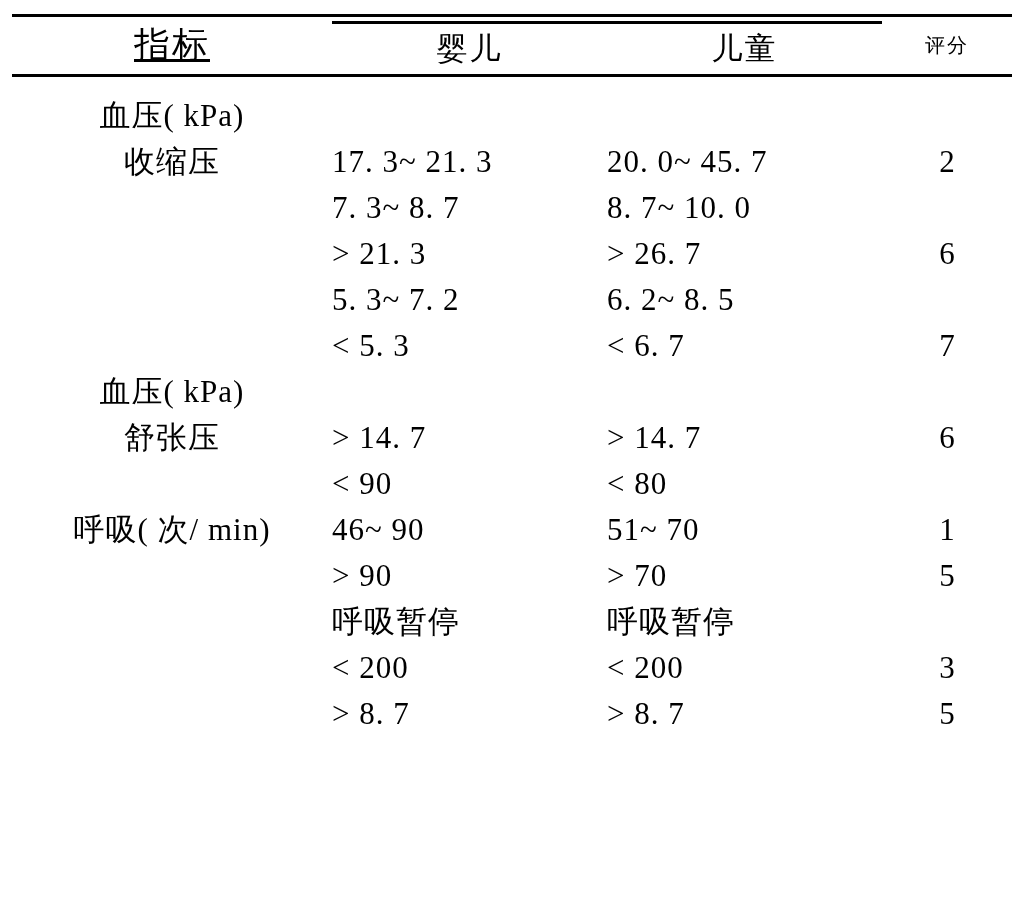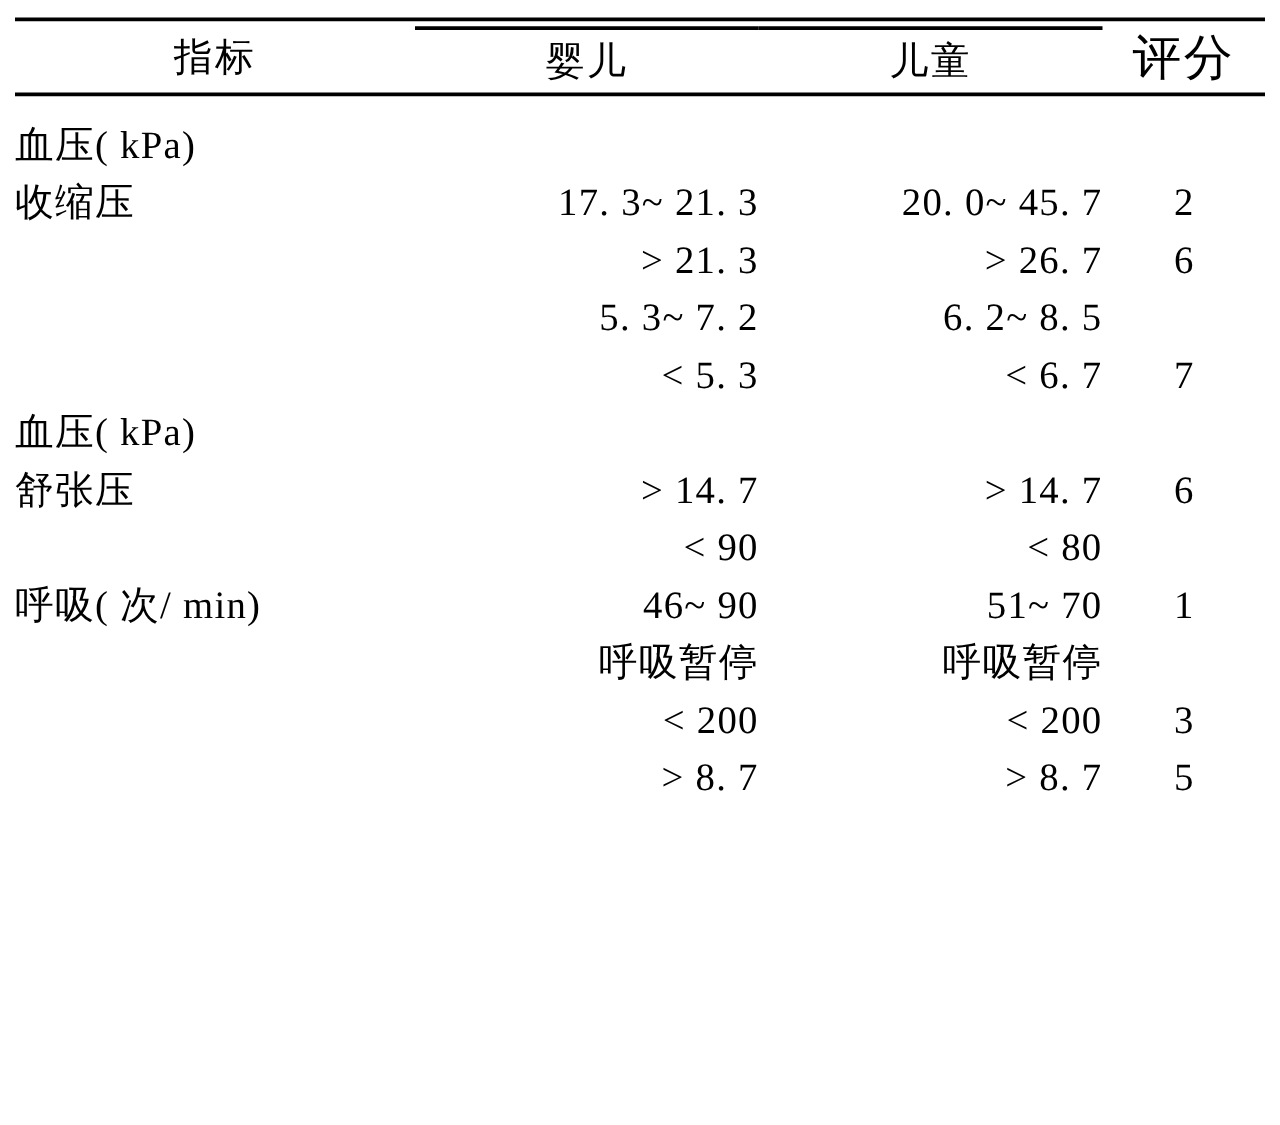--- a/index.html
+++ b/index.html
@@ -39,26 +39,27 @@
     background: #000;
     margin: 0 auto;
   }
   
   th {
     font-weight: normal;
     padding: 0;
     vertical-align: middle;
   }
   .th-indicator {
-    font-size: 31px;
+    font-size: 36px;
     text-align: center;
     letter-spacing: 2px;
+    text-decoration: underline;
   }
   .th-score {
-    font-size: 39px;
+    font-size: 20px;
     text-align: center;
     letter-spacing: 2px;
   }
   .th-range {
     font-size: 31px;
     text-align: center;
     letter-spacing: 14px;
     padding-bottom: 4px;
     padding-left: 14px;
   }
@@ -75,25 +76,25 @@
     padding-top: 4px;
     padding-bottom: 4px;
   }
   td {
     padding: 0;
     font-size: 31px;
     line-height: 46px;
     vertical-align: middle;
   }
   td.c-ind {
+    text-align: center;
+    letter-spacing: 1px;
+  }
+  td.c-val {
     text-align: left;
-    letter-spacing: 1px;
-  }
-  td.c-val {
-    text-align: right;
     letter-spacing: 1px;
   }
   td.c-score {
     text-align: center;
   }
   .col-ind { width: 320px; }
   .col-inf { width: 275px; }
   .col-chi { width: 275px; }
   .col-sc  { width: 130px; }
   .spacer-row td { height: 16px; line-height: 16px; font-size: 0; }
@@ -150,20 +151,26 @@
         <td class="c-score"></td>
       </tr>
       <tr>
         <td class="c-ind">收缩压</td>
         <td class="c-val">17. 3~ 21. 3</td>
         <td class="c-val">20. 0~ 45. 7</td>
         <td class="c-score">2</td>
       </tr>
       <tr>
         <td class="c-ind"></td>
+        <td class="c-val">7. 3~ 8. 7</td>
+        <td class="c-val">8. 7~ 10. 0</td>
+        <td class="c-score"></td>
+      </tr>
+      <tr>
+        <td class="c-ind"></td>
         <td class="c-val">&gt; 21. 3</td>
         <td class="c-val">&gt; 26. 7</td>
         <td class="c-score">6</td>
       </tr>
       <tr>
         <td class="c-ind"></td>
         <td class="c-val">5. 3~ 7. 2</td>
         <td class="c-val">6. 2~ 8. 5</td>
         <td class="c-score"></td>
       </tr>
@@ -192,20 +199,26 @@
         <td class="c-score"></td>
       </tr>
       <tr>
         <td class="c-ind">呼吸( 次/ min)</td>
         <td class="c-val">46~ 90</td>
         <td class="c-val">51~ 70</td>
         <td class="c-score">1</td>
       </tr>
       <tr>
         <td class="c-ind"></td>
+        <td class="c-val">&gt; 90</td>
+        <td class="c-val">&gt; 70</td>
+        <td class="c-score">5</td>
+      </tr>
+      <tr>
+        <td class="c-ind"></td>
         <td class="c-val">呼吸暂停</td>
         <td class="c-val">呼吸暂停</td>
         <td class="c-score"></td>
       </tr>
       <tr>
         <td class="c-ind"></td>
         <td class="c-val">&lt; 200</td>
         <td class="c-val">&lt; 200</td>
         <td class="c-score">3</td>
       </tr>

